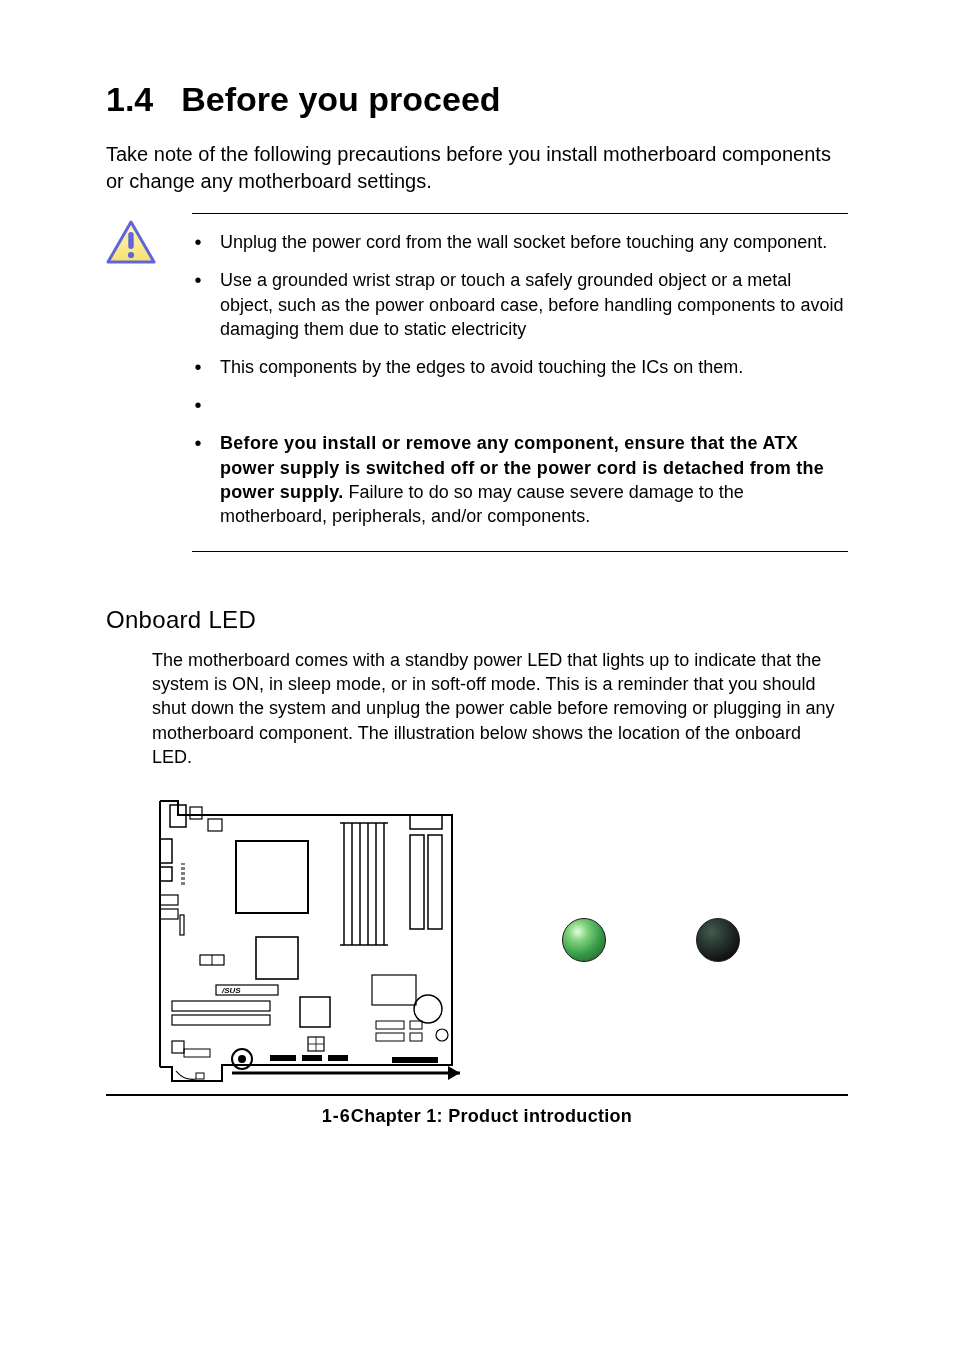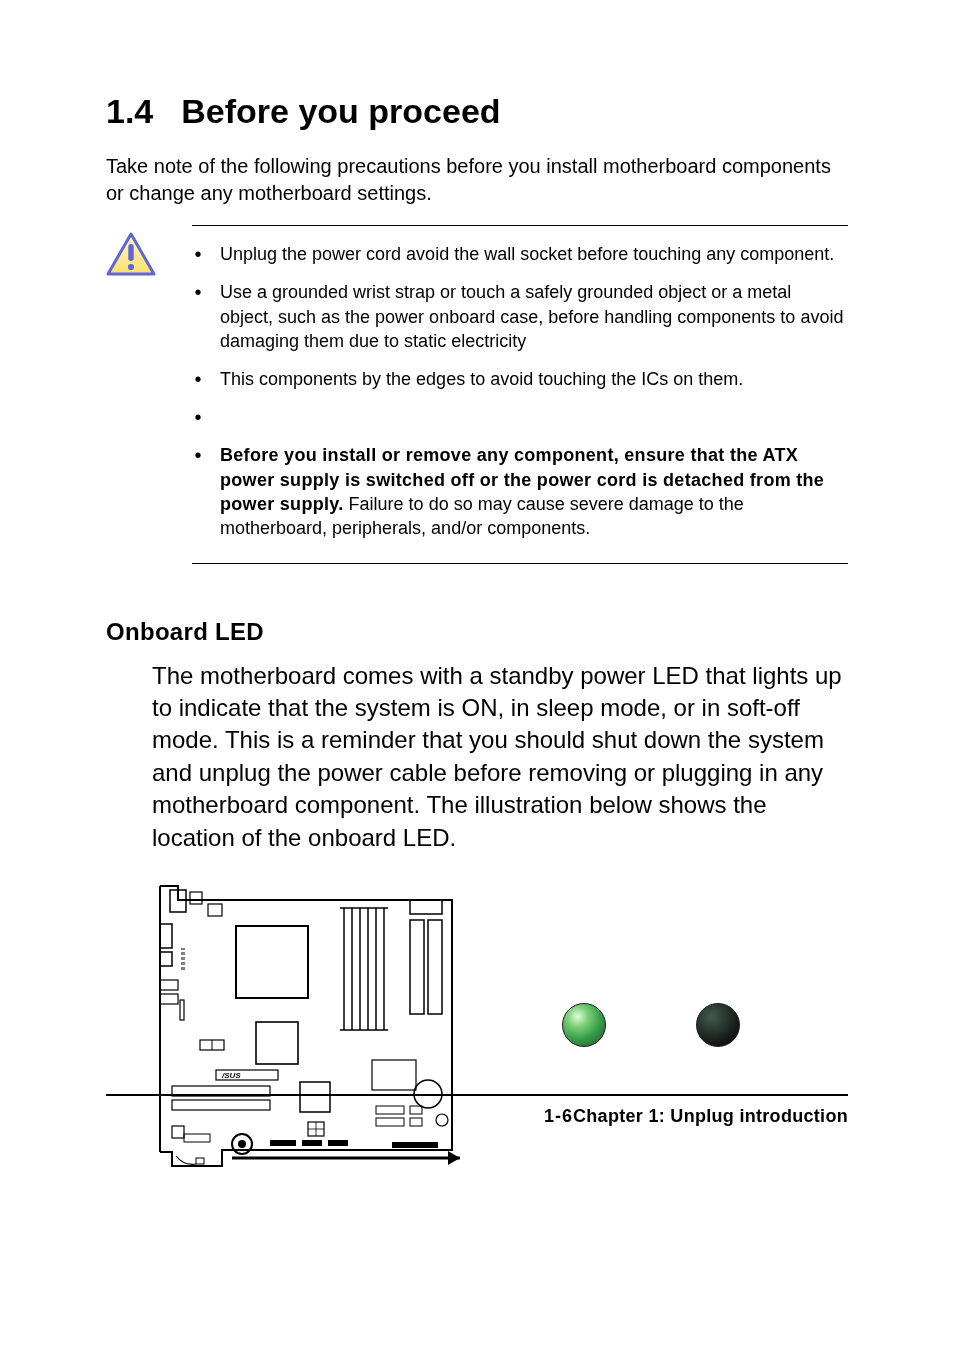--- a/index.html
+++ b/index.html
@@ -1,35 +1,35 @@
 <!DOCTYPE html>
 <html><head>
 <meta charset="utf-8">
 <style>
   * { box-sizing: border-box; margin: 0; padding: 0; }
   html, body { width: 954px; height: 1351px; background: #fff; font-family: Arial, Helvetica, sans-serif; color: #000; }
   .page { width: 954px; height: 1183px; padding: 80px 106px 60px 106px; position: relative; }
   .h1-row { display: flex; align-items: baseline; gap: 28px; margin-bottom: 22px; }
   .h1-num { font-size: 34px; font-weight: 700; }
-  .h1-title { font-size: 34px; font-weight: 700; margin-top: 12px; }
+  .h1-title { font-size: 34px; font-weight: 700; }
   .intro { font-size: 20px; line-height: 1.35; margin-bottom: 18px; padding-right: 4px; margin-top: 10px; }
   .note-block { margin-left: 86px; border-top: 1px solid #000; border-bottom: 1px solid #000; padding: 10px 2px 14px 2px; position: relative; }
   .caution-icon { position: absolute; left: -86px; top: 6px; width: 50px; height: 44px; }
   .note-list { list-style: none; }
   .note-list li { display: flex; gap: 18px; font-size: 18px; line-height: 1.35; padding: 6px 0 8px 0; }
   .bullet { width: 8px; flex: 0 0 8px; text-align: center; font-size: 20px; line-height: 1.2;}
   .li-body { flex: 1; }
   .bold { font-weight: 700; letter-spacing: 0.3px; }
-  .section-h2 { font-size: 24px; font-weight: 700; letter-spacing: 0.3px; margin-top: 54px; margin-bottom: 14px; }
-  .section-p { font-size: 24px; line-height: 1.35; margin-left: 46px; padding-right: 4px; }
+  .section-h2 { font-size: 24px; font-weight: 400; letter-spacing: 0.3px; margin-top: 54px; margin-bottom: 14px; }
+  .section-p { font-size: 18px; line-height: 1.35; margin-left: 46px; padding-right: 4px; }
   .figure-row { margin-top: 26px; margin-left: 46px; display: flex; align-items: center; gap: 90px; }
   .led-dot { width: 44px; height: 44px; border-radius: 50%; border: 1px solid #1b1b1b; }
   .led-on { background: radial-gradient(circle at 35% 30%, #dfffdd 0%, #7fd07a 25%, #3aa04a 55%, #1c4d26 100%); }
   .led-off { background: radial-gradient(circle at 35% 30%, #455a50 0%, #2b3d35 30%, #111 75%, #000 100%); }
-  .footer { position: absolute; left: 106px; right: 106px; bottom: 56px; border-top: 2px solid #000; padding-top: 10px; display: flex; justify-content: flex-end; font-size: 18px; }
+  .footer { position: absolute; left: 106px; right: 106px; bottom: 56px; border-top: 2px solid #000; padding-top: 10px; display: flex; justify-content: center; font-size: 18px; }
   .footer .pg { font-weight: 700; letter-spacing: 1px; }
   .footer .ch { font-weight: 700; letter-spacing: 0.3px; }
   
   .mobo-wrap { width: 320px; height: 290px; }
   svg { display: block; }
 </style>
 </head>
 <body>
 
 <div class="page">
@@ -52,21 +52,21 @@
         </defs>
         <polygon points="25,2 48,42 2,42" fill="url(#gy)" stroke="#5e66d8" stroke-width="3" stroke-linejoin="round"></polygon>
         <rect x="22.3" y="12" width="5.4" height="17" rx="2.7" fill="#5e66d8"></rect>
         <circle cx="25" cy="35" r="3.1" fill="#5e66d8"></circle>
       </svg>
     </span>
 
     <ul class="note-list">
       <li>
         <span class="bullet">•</span>
-        <span class="li-body">Unplug the power cord avoid the wall socket before touching any component.</span>
+        <span class="li-body">Unplug the power cord from the wall socket before touching any component.</span>
       </li>
       <li>
         <span class="bullet">•</span>
         <span class="li-body">Use a grounded wrist strap or touch a safely grounded object or a metal object, such as the power onboard case, before handling components to avoid damaging them due to static electricity</span>
       </li>
       <li>
         <span class="bullet">•</span>
         <span class="li-body">This components by the edges to avoid touching the ICs on them.</span>
       </li>
       <li>
@@ -161,16 +161,16 @@
       </svg>
     </div>
 
     <div class="led-dot led-on"></div>
     <div class="led-dot led-off"></div>
 
   </div>
 
   <div class="footer">
     <span class="pg">1-6</span>
-    <span class="ch">Chapter 1: Unplug introduction</span>
+    <span class="ch">Chapter 1: Product introduction</span>
   </div>
 
 </div>
 
 </body></html>

